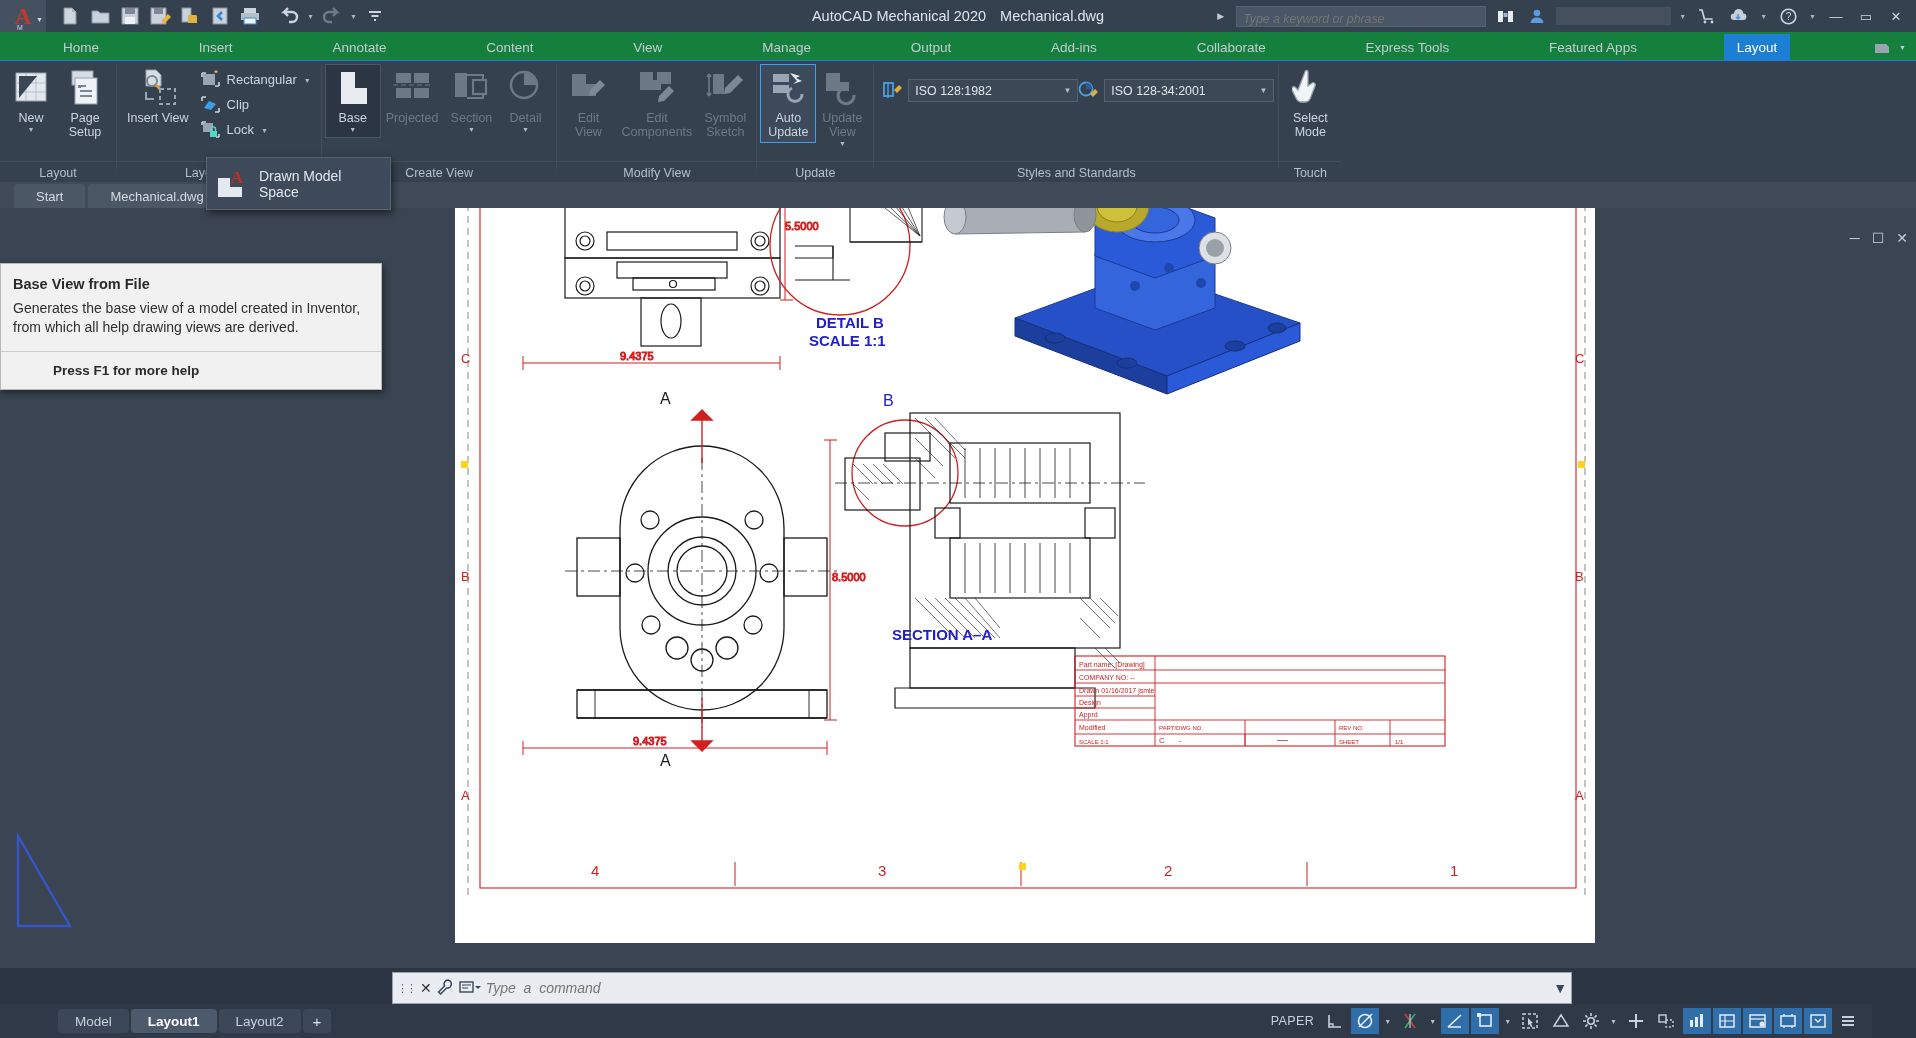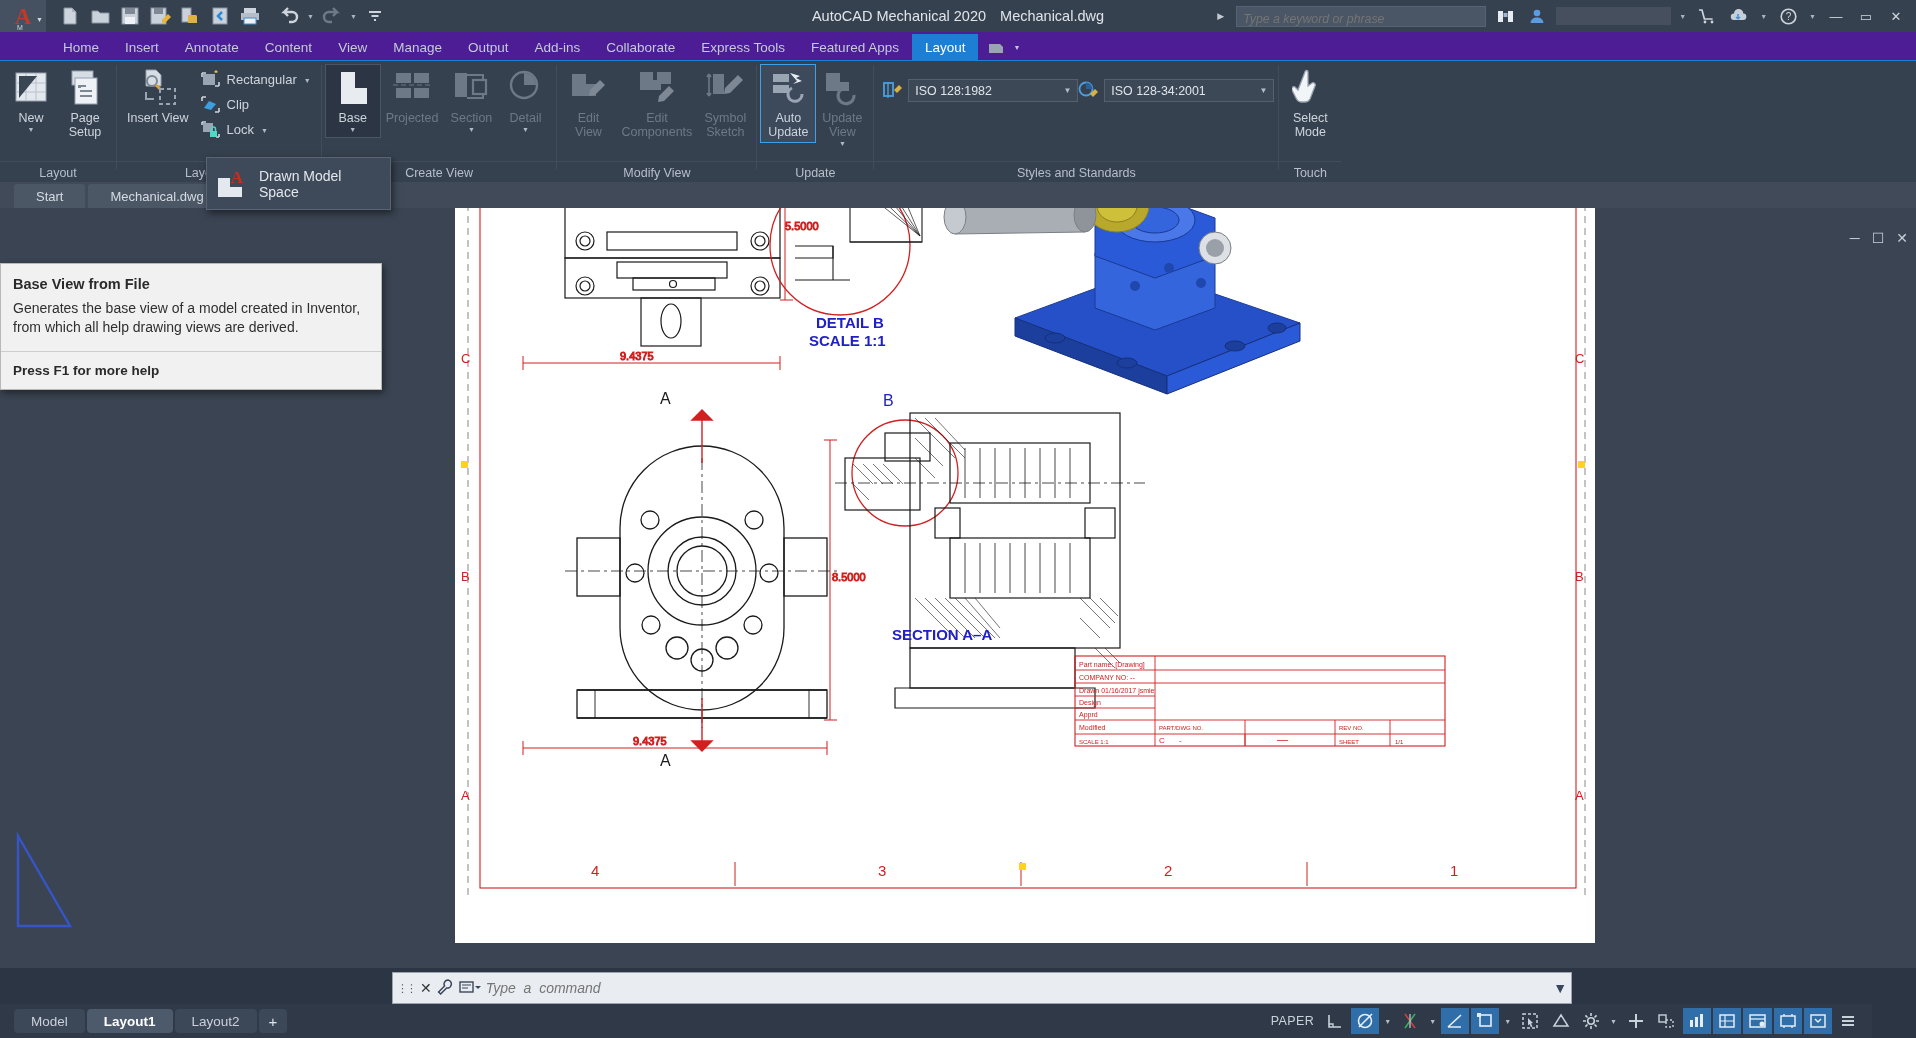--- a/index.html
+++ b/index.html
@@ -54,21 +54,21 @@
     font-family:"Liberation Sans", sans-serif;
   }
   .search-caret { color:#c3cad4; font-size:9px; margin-right:6px; }
   .tr-icon { width:26px; height:26px; display:flex; align-items:center; justify-content:center; color:#9fb6d4; font-size:14px; }
   .userblank { width:115px; height:18px; background:#454f5e; }
   .wctl { width:24px; height:32px; display:flex; align-items:center; justify-content:center; color:#cfd6de; font-size:13px; }
 
   
   .ribbon-tabs {
     position:absolute; left:0; top:32px; width:1916px; height:28px;
-    background:#4c1d95; display:flex; align-items:flex-end; padding-left:50px;
+    background:#15803d; display:flex; align-items:flex-end; padding-left:50px;justify-content:space-between;
   }
   .rtab {
     height:26px; padding:0 13px; display:flex; align-items:center;
     color:#c3cbd5; font-size:13.5px; white-space:nowrap;
   }
   .rtab.active { background:#1d7fd4; color:#fff; }
   .rtab.ic { padding:0 10px; }
   .tabcaret { font-size:7px; margin-left:5px; color:#c3cbd5; }
 
   
@@ -118,21 +118,21 @@
   .dico { width:34px; height:30px; position:relative; }
 
   
   .tooltip {
     position:absolute; left:0; top:263px; width:382px; z-index:70;
     background:#f1f1f1; border:1px solid #b8b8b8; box-shadow:2px 3px 7px rgba(0,0,0,.45);
   }
   .tt-title { font-size:14.5px; font-weight:bold; color:#2a2a2a; padding:12px 12px 7px 12px; }
   .tt-body { font-size:14px; color:#2f2f2f; padding:0 12px 13px 12px; line-height:1.38; }
   .tt-div { height:1px; background:#cdcdcd; }
-  .tt-foot { font-size:13.5px; font-weight:bold; color:#2a2a2a; padding:11px 12px; }
+  .tt-foot { font-size:13.5px; font-weight:bold; color:#2a2a2a; padding:11px 12px;margin-left:40px; }
 
   
   .filetabs {
     position:absolute; left:0; top:182px; width:1916px; height:26px;
     background:#404a58; display:flex; align-items:flex-end; padding-left:14px;
   }
   .ftab {
     height:24px; padding:0 22px; display:flex; align-items:center;
     color:#d5dbe3; font-size:13px; background:#4c5766;
     border-radius:3px 3px 0 0; margin-right:3px;
@@ -161,21 +161,21 @@
   .cmd-ic { color:#3a465a; font-size:14px; }
   .cmd-input {
     flex:1; background:transparent; border:0; outline:0;
     font-style:italic; font-size:14px; color:#5b6470;
     font-family:"Liberation Sans", sans-serif;
   }
 
   
   .statusbar {
     position:absolute; left:0; top:1004px; width:1872px; height:34px;
-    background:#2f3948; display:flex; align-items:center;
+    background:#2f3948; display:flex; align-items:center;padding-left:44px;
   }
   .layouttabs { display:flex; align-items:center; gap:2px; padding-left:14px; }
   .ltab {
     padding:0 17px; height:24px; display:flex; align-items:center;
     color:#c9d1db; font-size:13.5px; background:#3c4757; border-radius:4px;
   }
   .ltab.active { background:#4d5a6b; color:#fff; font-weight:bold; }
   .ltab.plus { padding:0 10px; color:#dfe4ea; font-size:15px; }
   .sb-right { margin-left:auto; display:flex; align-items:center; gap:2px; padding-right:10px; }
   .sb-item {

